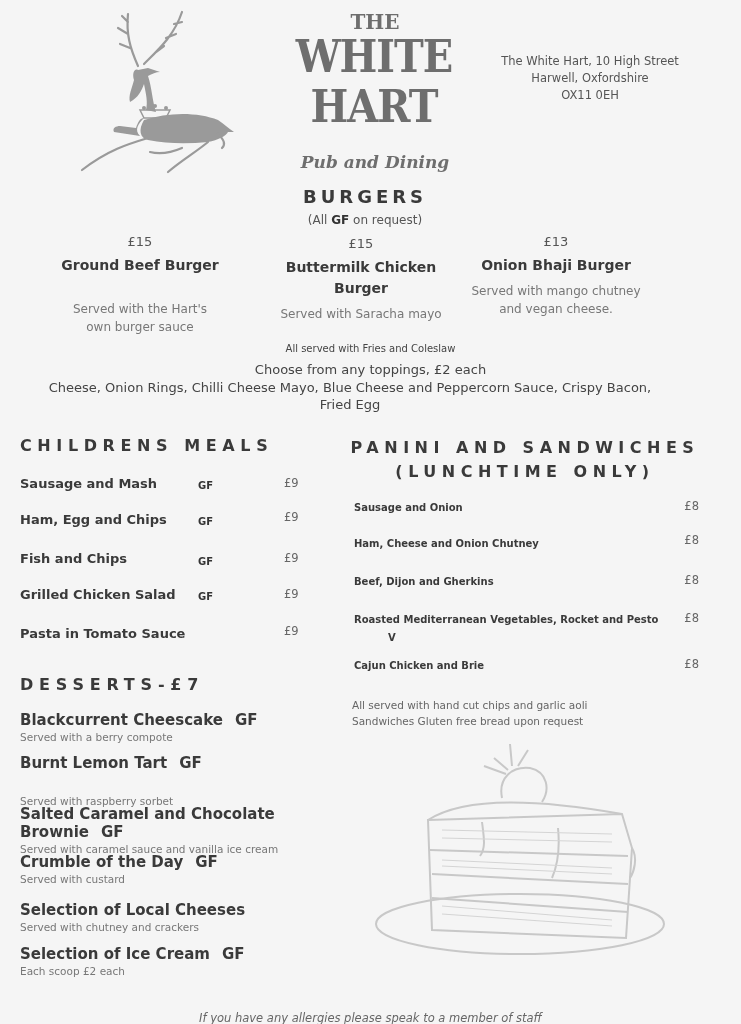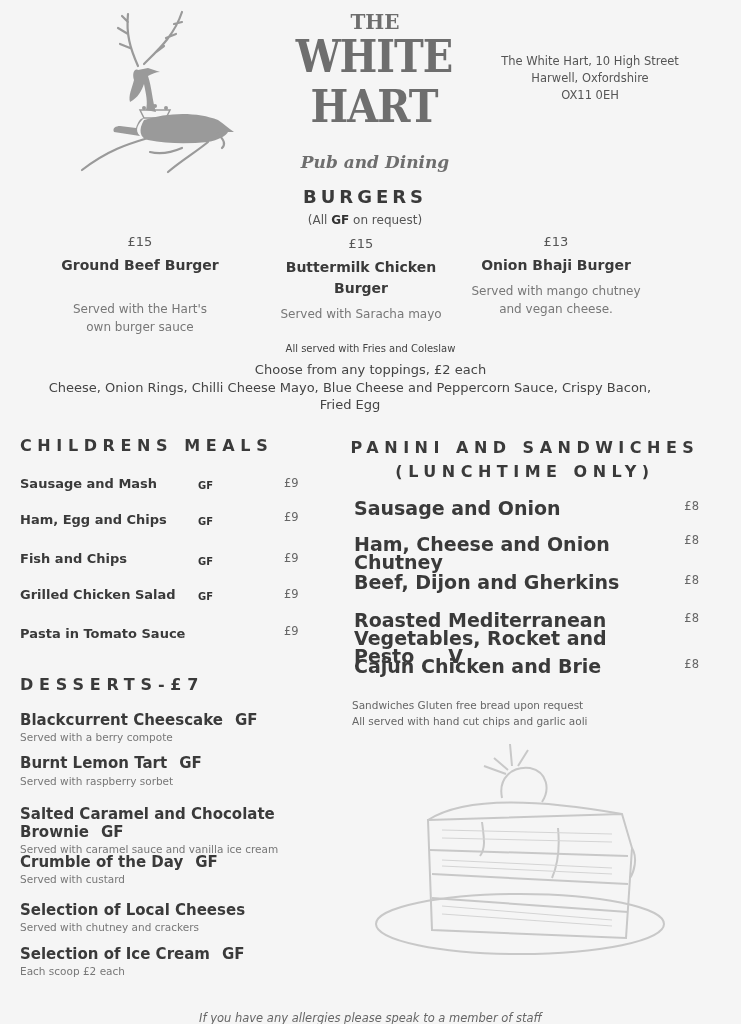--- a/index.html
+++ b/index.html
@@ -36,21 +36,21 @@
   .served { left: 0; top: 340px; width: 741px; text-align: center; font-size: 10px; color: #444; line-height: 18px; }
   .toppings-intro { left: 0; top: 362px; width: 741px; text-align: center; font-size: 13px; color: #444; }
   .toppings { left: 40px; top: 379px; width: 620px; text-align: center; font-size: 13px; color: #444; line-height: 17px; }
   .kids-title { left: 20px; top: 436px; letter-spacing: 5.6px; font-size: 16px; }
   .kid-row { left: 20px; width: 290px; height: 20px; }
   .kid-row .n { position: absolute; left: 0; top: 0; font-weight: bold; font-size: 13px; color: #3a3a3a; }
   .kid-row .gf { position: absolute; left: 178px; top: 4px; font-weight: bold; font-size: 10px; color: #333; }
   .kid-row .p { position: absolute; left: 264px; top: 0; font-size: 11.5px; color: #666; }
   .panini-title { left: 340px; top: 436px; width: 370px; text-align: center; letter-spacing: 5.5px; font-size: 16px; line-height: 24px; }
   .pan-row { left: 354px; width: 345px; }
-  .pan-row .n { font-weight: bold; font-size: 19px; color: #3a3a3a; width: 310px; line-height: 18px; }
+  .pan-row .n { font-weight: bold; font-size: 10px; color: #3a3a3a; width: 310px; line-height: 18px; }
   .pan-row .v { display: inline-block; margin-left: 34px; }
   .pan-row .p { position: absolute; right: 0; top: 0; font-size: 11.5px; color: #666; }
   .pan-note { left: 352px; top: 697px; font-size: 10.5px; color: #666; line-height: 16px; }
   .desserts-title { left: 20px; top: 675px; letter-spacing: 5.8px; font-size: 16px; }
   .dessert { left: 20px; width: 330px; }
   .dessert .n { font-weight: bold; font-size: 15px; color: #3a3a3a; }
   .dessert .n .gf { margin-left: 12px; }
   .dessert .d { font-size: 10.5px; color: #777; margin-top: 2px; }
   .cake { left: 372px; top: 738px; width: 306px; height: 226px; }
   .allergy { left: 0; top: 1011px; width: 741px; text-align: center; font-style: italic; font-size: 11.5px; color: #666; }
@@ -157,32 +157,32 @@
 </div>
 <div class="abs pan-row" style="top:611px">
   <div class="n"><span>Roasted Mediterranean Vegetables, Rocket and Pesto</span><span class="v">V</span></div>
   <span class="p">£8</span>
 </div>
 <div class="abs pan-row" style="top:657px">
   <div class="n">Cajun Chicken and Brie</div>
   <span class="p">£8</span>
 </div>
 <div class="abs pan-note">
+  <div>All served with hand cut chips and garlic aoli</div>
   <div>Sandwiches Gluten free bread upon request</div>
-  <div>All served with hand cut chips and garlic aoli</div>
 </div>
 
 <div class="abs sect-title desserts-title">DESSERTS-£7</div>
 <div class="abs dessert" style="top:711px">
   <div class="n"><span>Blackcurrent Cheescake</span><span class="gf">GF</span></div>
   <div class="d">Served with a berry compote</div>
 </div>
 <div class="abs dessert" style="top:754px">
   <div class="n"><span>Burnt Lemon Tart</span><span class="gf">GF</span></div>
-  <div class="d" style="margin-top:3px">Served with raspberry sorbet</div>
+  <div class="d" style="margin-top:23px">Served with raspberry sorbet</div>
 </div>
 <div class="abs dessert" style="top:805px">
   <div class="n"><span>Salted Caramel and Chocolate Brownie</span><span class="gf">GF</span></div>
   <div class="d">Served with caramel sauce and vanilla ice cream</div>
 </div>
 <div class="abs dessert" style="top:853px">
   <div class="n"><span>Crumble of the Day</span><span class="gf">GF</span></div>
   <div class="d">Served with custard</div>
 </div>
 <div class="abs dessert" style="top:901px">

